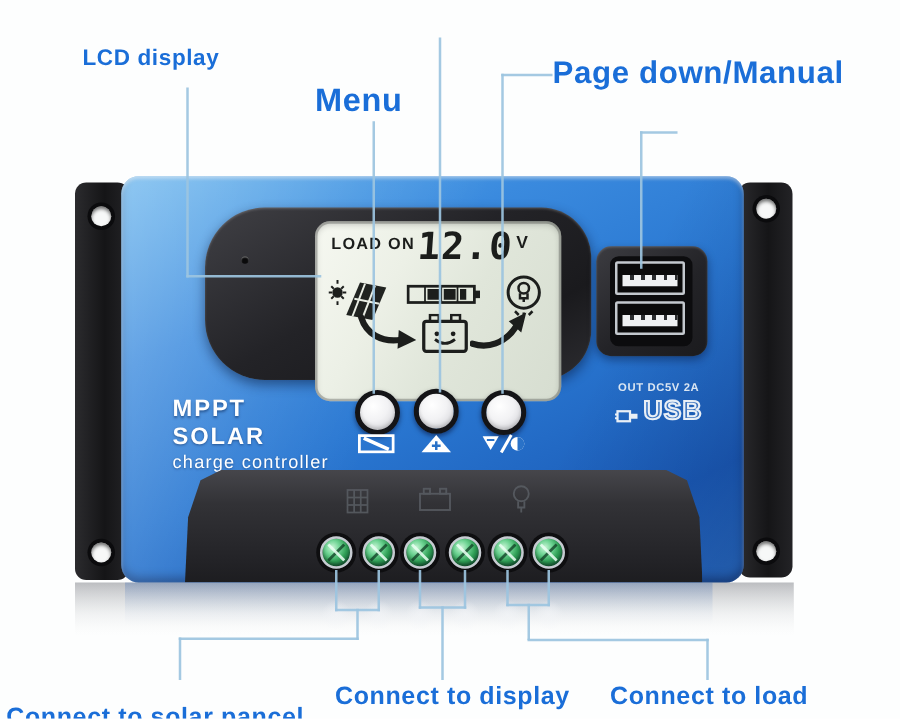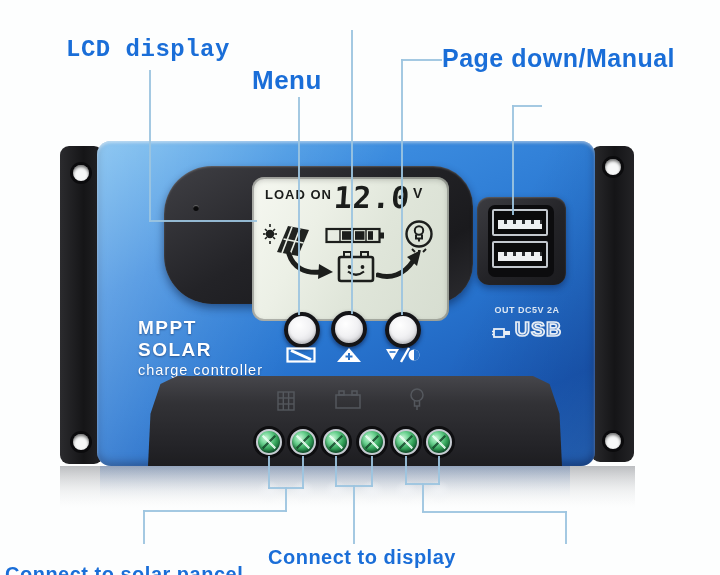--- a/index.html
+++ b/index.html
@@ -7,21 +7,21 @@
     position:relative;width:720px;height:575px;overflow:hidden;
     background:#fdfefe;font-family:"Liberation Sans",sans-serif;
   }
   
   .callout{
     position:absolute;font-weight:bold;color:var(--label-blue,#1a6ed8);
     white-space:nowrap;letter-spacing:.5px;
   }
   .co-top{font-size:25px;}
   .co-bottom{font-size:20px;}
-  #co-lcd{left:66px;top:36px;font-size:24px;font-family:Liberation Mono, monospace;}
+  #co-lcd{left:66px;top:36px;font-size:18px;}
   #co-menu{left:252px;top:65px;font-size:26px;}
   #co-pageup{left:293px;top:0px;font-size:26px;}
   #co-pagedown{left:442px;top:44px;font-size:25px;}
   #co-usb{left:541px;top:90px;font-size:25px;}
   #co-solar{left:5px;top:546px;margin-top:17px;}
   #co-batt{left:268px;top:546px;}
   #co-load{left:488px;top:546px;}
   
   .line{position:absolute;background:var(--leader-line,#9cc4e0);opacity:.92;}
   
@@ -337,14 +337,15 @@
   <div class="line" style="left:405px;top:483px;width:35px;height:2px;"></div>
   <div class="line" style="left:422px;top:483px;width:2px;height:29px;"></div>
   <div class="line" style="left:422px;top:511px;width:145px;height:2px;"></div>
   <div class="line" style="left:565px;top:511px;width:2px;height:33px;"></div>
 
   <div class="callout co-top" id="co-lcd">LCD display</div>
   <div class="callout co-top" id="co-menu">Menu</div>
   <div class="callout co-top" id="co-pagedown">Page down/Manual</div>
   <div class="callout co-bottom" id="co-solar">Connect to solar pancel</div>
   <div class="callout co-bottom" id="co-batt">Connect to display</div>
+  <div class="callout co-bottom" id="co-load">Connect to load</div>
 
 </div>
 
 </body></html>

